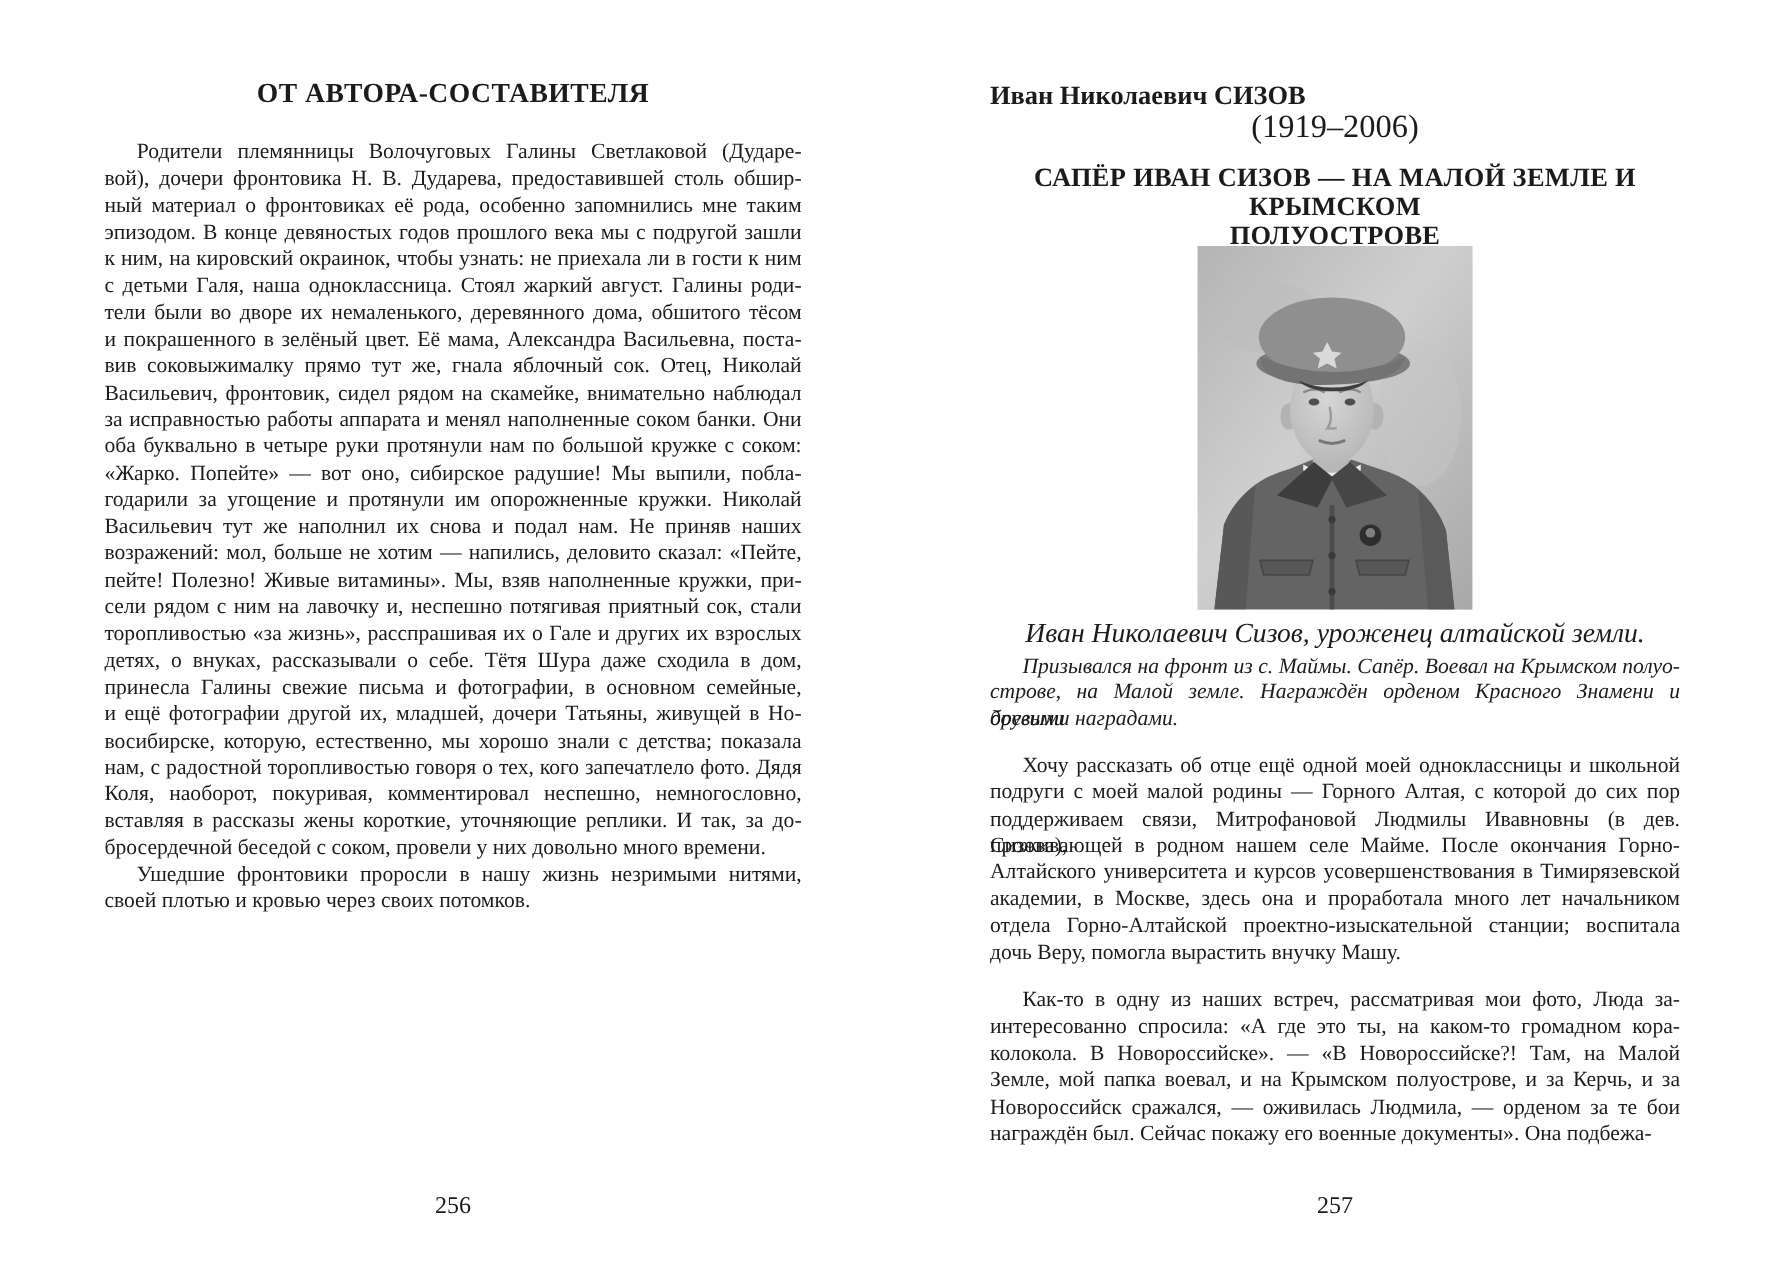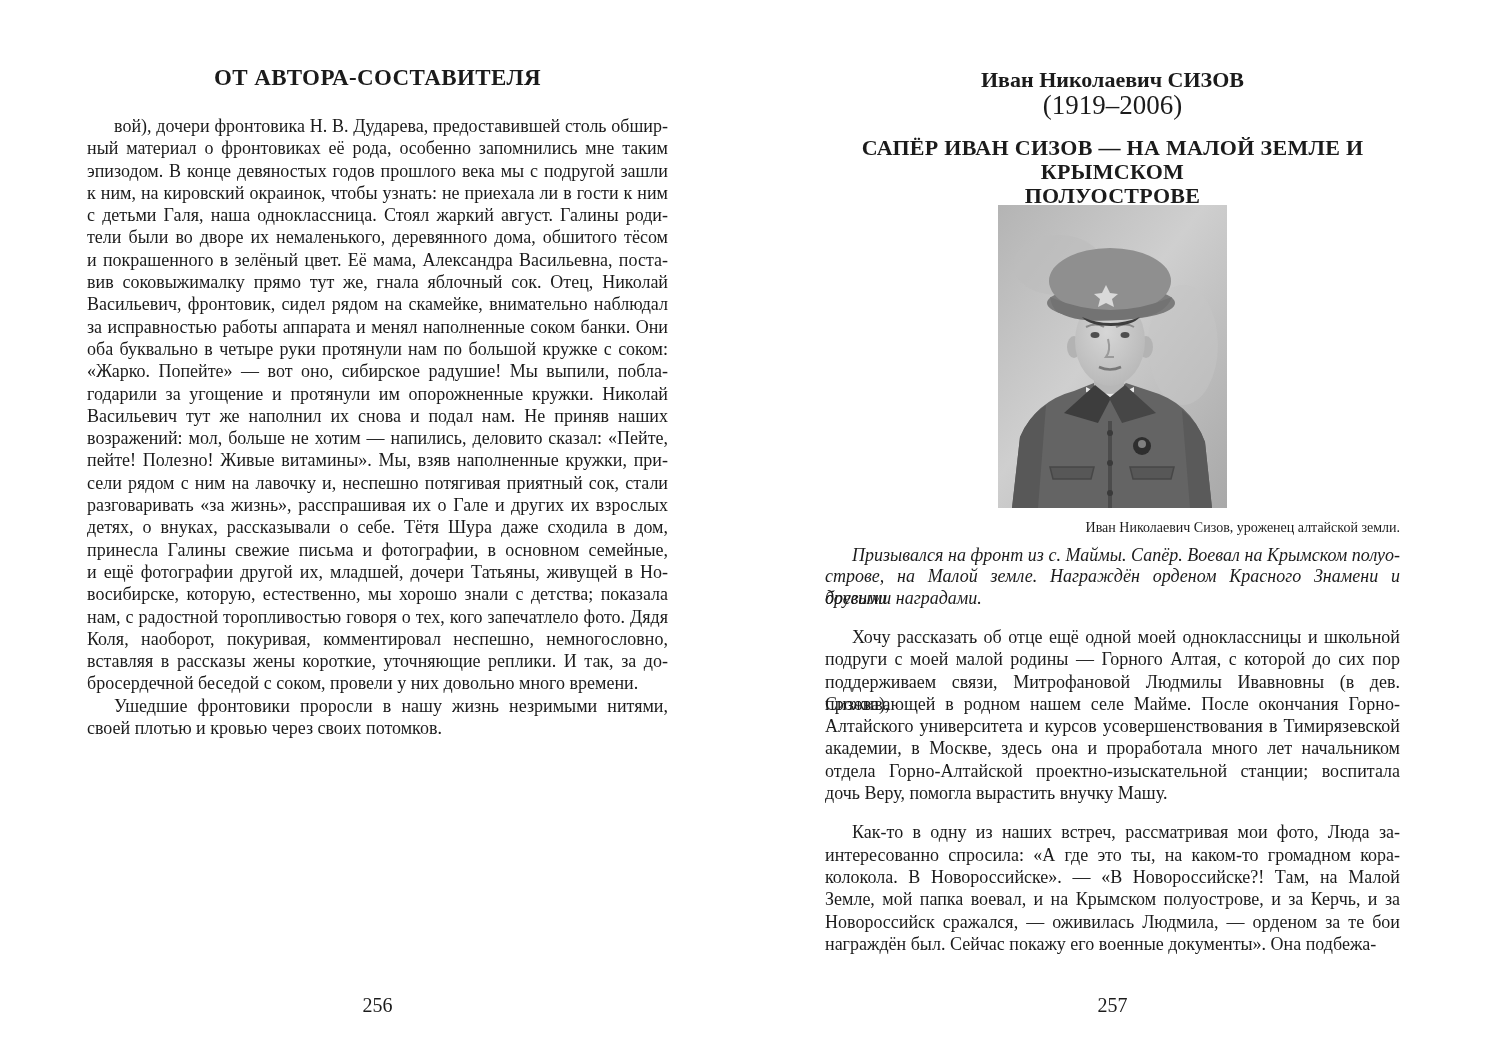--- a/index.html
+++ b/index.html
@@ -17,21 +17,21 @@
 
   
   .left-heading {
     position: absolute; top: 65px; left: 0; width: 100%;
     margin: 0; text-align: center;
     font-weight: bold; font-size: 23px; line-height: 26px;
     letter-spacing: 0.4px;
   }
   .person-name {
     position: absolute; top: 68px; left: 0; width: 100%;
-    text-align: center; font-weight: bold; font-size: 22px; line-height: 24px;
+    font-weight: bold; font-size: 22px; line-height: 24px;
   }
   .person-years {
     position: absolute; top: 94px; left: 0; width: 100%;
     text-align: center; font-size: 27px; line-height: 22px;
   }
   .right-heading {
     position: absolute; top: 136px; left: 0; width: 100%;
     margin: 0; text-align: center;
     font-weight: bold; font-size: 22px; line-height: 24px;
     letter-spacing: 0.3px;
@@ -61,56 +61,57 @@
 
   
   .photo {
     position: absolute; top: 205px; left: 173px;
     width: 229px; height: 303px; margin: 0;
     background: #c0c0c0;
   }
   .photo svg { display: block; width: 229px; height: 303px; }
   .caption {
     position: absolute; top: 517px; left: 0; width: 100%;
-    text-align: right; font-size: 14px; line-height: 22px;
+    text-align: center; font-style: italic; font-size: 23px; line-height: 22px;
   }
 
   .pagenum {
     position: absolute; top: 995px; left: 0; width: 100%;
     text-align: center; font-size: 20px; line-height: 20px;
   }
 </style>
 </head>
 <body>
 
 <div>
 
   <section class="page page-left">
     <h2 class="left-heading">ОТ АВТОРА-СОСТАВИТЕЛЯ</h2>
 
     <div class="textblock left-body">
       <div class="para">
+          <div class="tline">Родители племянницы Волочуговых Галины Светлаковой (Дударе-</div>
           <div class="tline">вой), дочери фронтовика Н. В. Дударева, предоставившей столь обшир-</div>
           <div class="tline">ный материал о фронтовиках её рода, особенно запомнились мне таким</div>
           <div class="tline">эпизодом. В конце девяностых годов прошлого века мы с подругой зашли</div>
           <div class="tline">к ним, на кировский окраинок, чтобы узнать: не приехала ли в гости к ним</div>
           <div class="tline">с детьми Галя, наша одноклассница. Стоял жаркий август. Галины роди-</div>
           <div class="tline">тели были во дворе их немаленького, деревянного дома, обшитого тёсом</div>
           <div class="tline">и покрашенного в зелёный цвет. Её мама, Александра Васильевна, поста-</div>
           <div class="tline">вив соковыжималку прямо тут же, гнала яблочный сок. Отец, Николай</div>
           <div class="tline">Васильевич, фронтовик, сидел рядом на скамейке, внимательно наблюдал</div>
           <div class="tline">за исправностью работы аппарата и менял наполненные соком банки. Они</div>
           <div class="tline">оба буквально в четыре руки протянули нам по большой кружке с соком:</div>
           <div class="tline">«Жарко. Попейте» — вот оно, сибирское радушие! Мы выпили, побла-</div>
           <div class="tline">годарили за угощение и протянули им опорожненные кружки. Николай</div>
           <div class="tline">Васильевич тут же наполнил их снова и подал нам. Не приняв наших</div>
           <div class="tline">возражений: мол, больше не хотим — напились, деловито сказал: «Пейте,</div>
           <div class="tline">пейте! Полезно! Живые витамины». Мы, взяв наполненные кружки, при-</div>
           <div class="tline">сели рядом с ним на лавочку и, неспешно потягивая приятный сок, стали</div>
-          <div class="tline">разговаривать «за жизнь», расспрашивая их о Гале и других их взрослых</div>
+          <div class="tline">торопливостью «за жизнь», расспрашивая их о Гале и других их взрослых</div>
           <div class="tline">детях, о внуках, рассказывали о себе. Тётя Шура даже сходила в дом,</div>
           <div class="tline">принесла Галины свежие письма и фотографии, в основном семейные,</div>
           <div class="tline">и ещё фотографии другой их, младшей, дочери Татьяны, живущей в Но-</div>
           <div class="tline">восибирске, которую, естественно, мы хорошо знали с детства; показала</div>
           <div class="tline">нам, с радостной торопливостью говоря о тех, кого запечатлело фото. Дядя</div>
           <div class="tline">Коля, наоборот, покуривая, комментировал неспешно, немногословно,</div>
           <div class="tline">вставляя в рассказы жены короткие, уточняющие реплики. И так, за до-</div>
           <div class="tline tline-last">бросердечной беседой с соком, провели у них довольно много времени.</div>
         </div>
       <div class="para">

